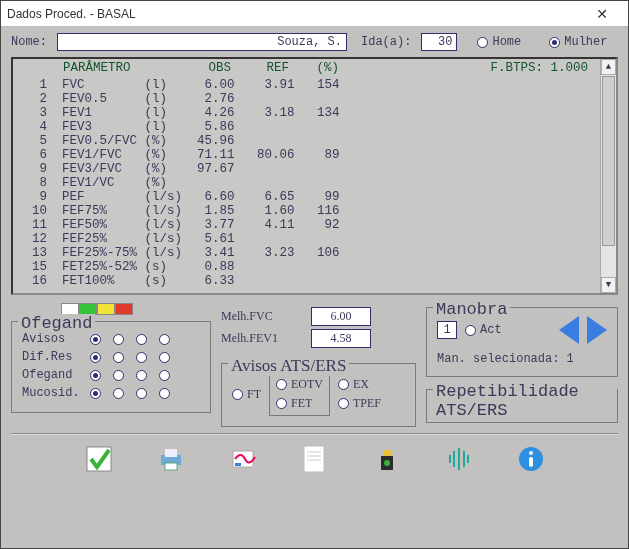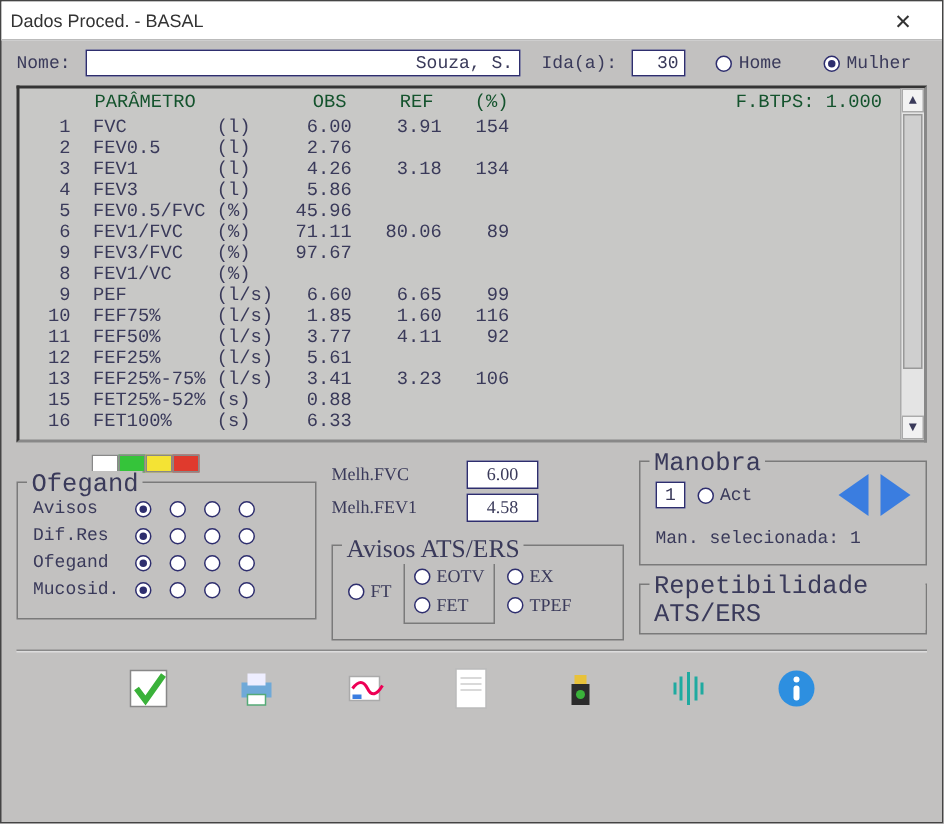--- a/index.html
+++ b/index.html
@@ -108,21 +108,21 @@
     background:#c2c1c0; padding:0 3px;
     font-size:17px;
   }
   .srow { display:flex; align-items:center; height:18px; }
   .srow .slabel { width:62px; }
   .srow .rdot { margin: 0 6px; }
 
   .mid-col { width: 195px; display:flex; flex-direction:column; gap:8px;font-family:Liberation Serif, serif; }
   .melh { display:flex; align-items:center; gap:10px; margin-bottom:3px;}
   .melh .val {
-    width:48px; border:1px solid #2e2e6e; background:#fff;
+    width:60px; border:1px solid #2e2e6e; background:#fff;
     text-align:center; padding:1px 0;
   }
   .avisos { }
   .avisos-inner {display:flex; gap:8px; align-items:center;}
   .subbox {border:1px solid #7a7a7a; padding:4px 6px; display:flex; flex-direction:column; gap:4px;}
   .rline { display:flex; align-items:center; gap:4px;}
 
   .right-col { flex:1; display:flex; flex-direction:column; gap:8px;}
   .manobra-row{display:flex;align-items:center;gap:8px;}
   .numbox{width:20px;height:18px;border:1px solid #2e2e6e;background:#fff;text-align:center;line-height:16px;}

